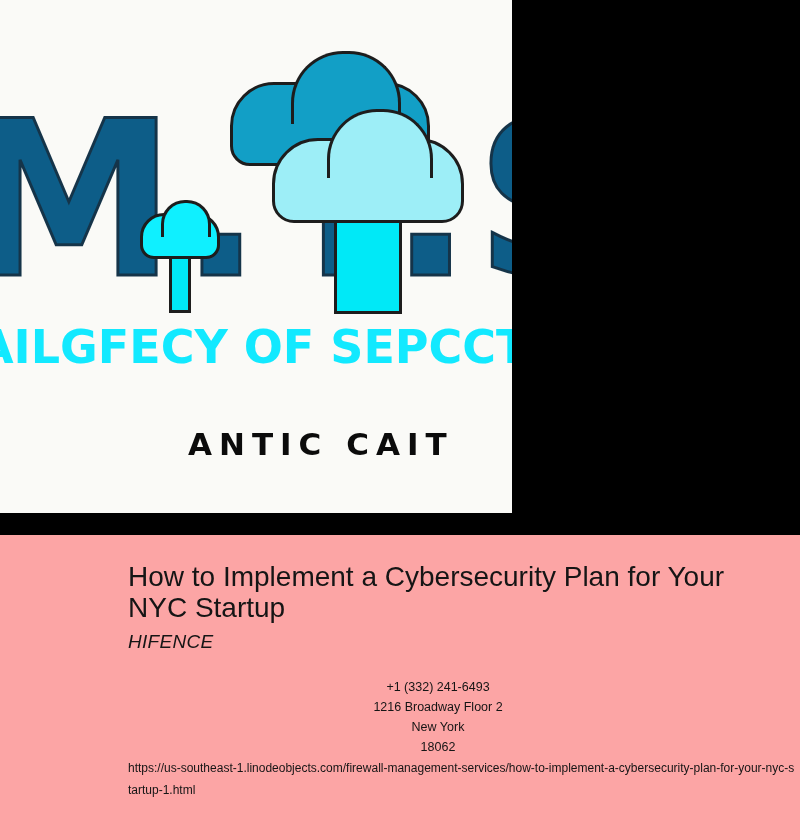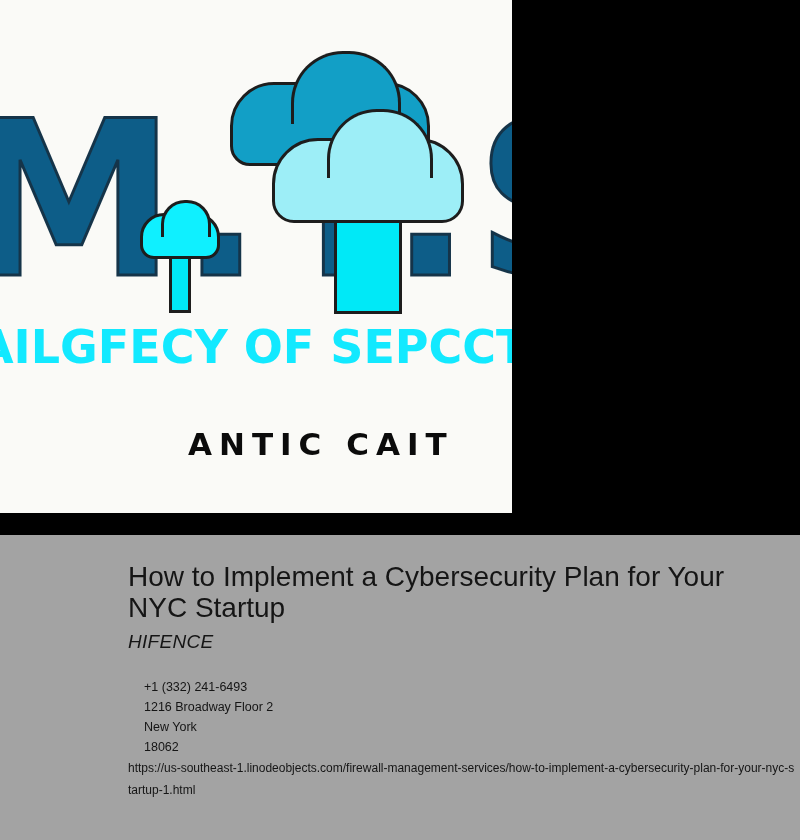--- a/index.html
+++ b/index.html
@@ -147,21 +147,21 @@
     border-bottom:none;
     border-radius:50px 50px 0 0;
   }
   #tree-pale .stem { top:80px; width:68px; height:96px; }
 
   
   .article-card {
     position:absolute;
     left:0; top:535px;
     width:800px; height:305px;
-    background:#a3a3a3;
+    background:#fca5a5;
   }
   .article-title {
     position:absolute;
     left:128px; top:26px;
     width:620px;
     font-family:"Liberation Sans", sans-serif;
     font-size:28px;
     font-weight:normal;
     line-height:31px;
     color:#151515;
@@ -171,22 +171,23 @@
     left:128px; top:96px;
     font-family:"Liberation Sans", sans-serif;
     font-size:19px;
     font-weight:normal;
     color:#151515;
     letter-spacing:0.3px;
     font-style:italic;
   }
   .contact-block {
     position:absolute;
-    left:144px; top:142px;
+    left:128px; top:142px;
     width:620px;
+    text-align:center;
   }
   .contact-line {
     font-family:"Liberation Sans", sans-serif;
     font-size:12.5px;
     line-height:20px;
     color:#151515;
   }
   .article-url {
     position:absolute;
     left:128px; top:222px;

